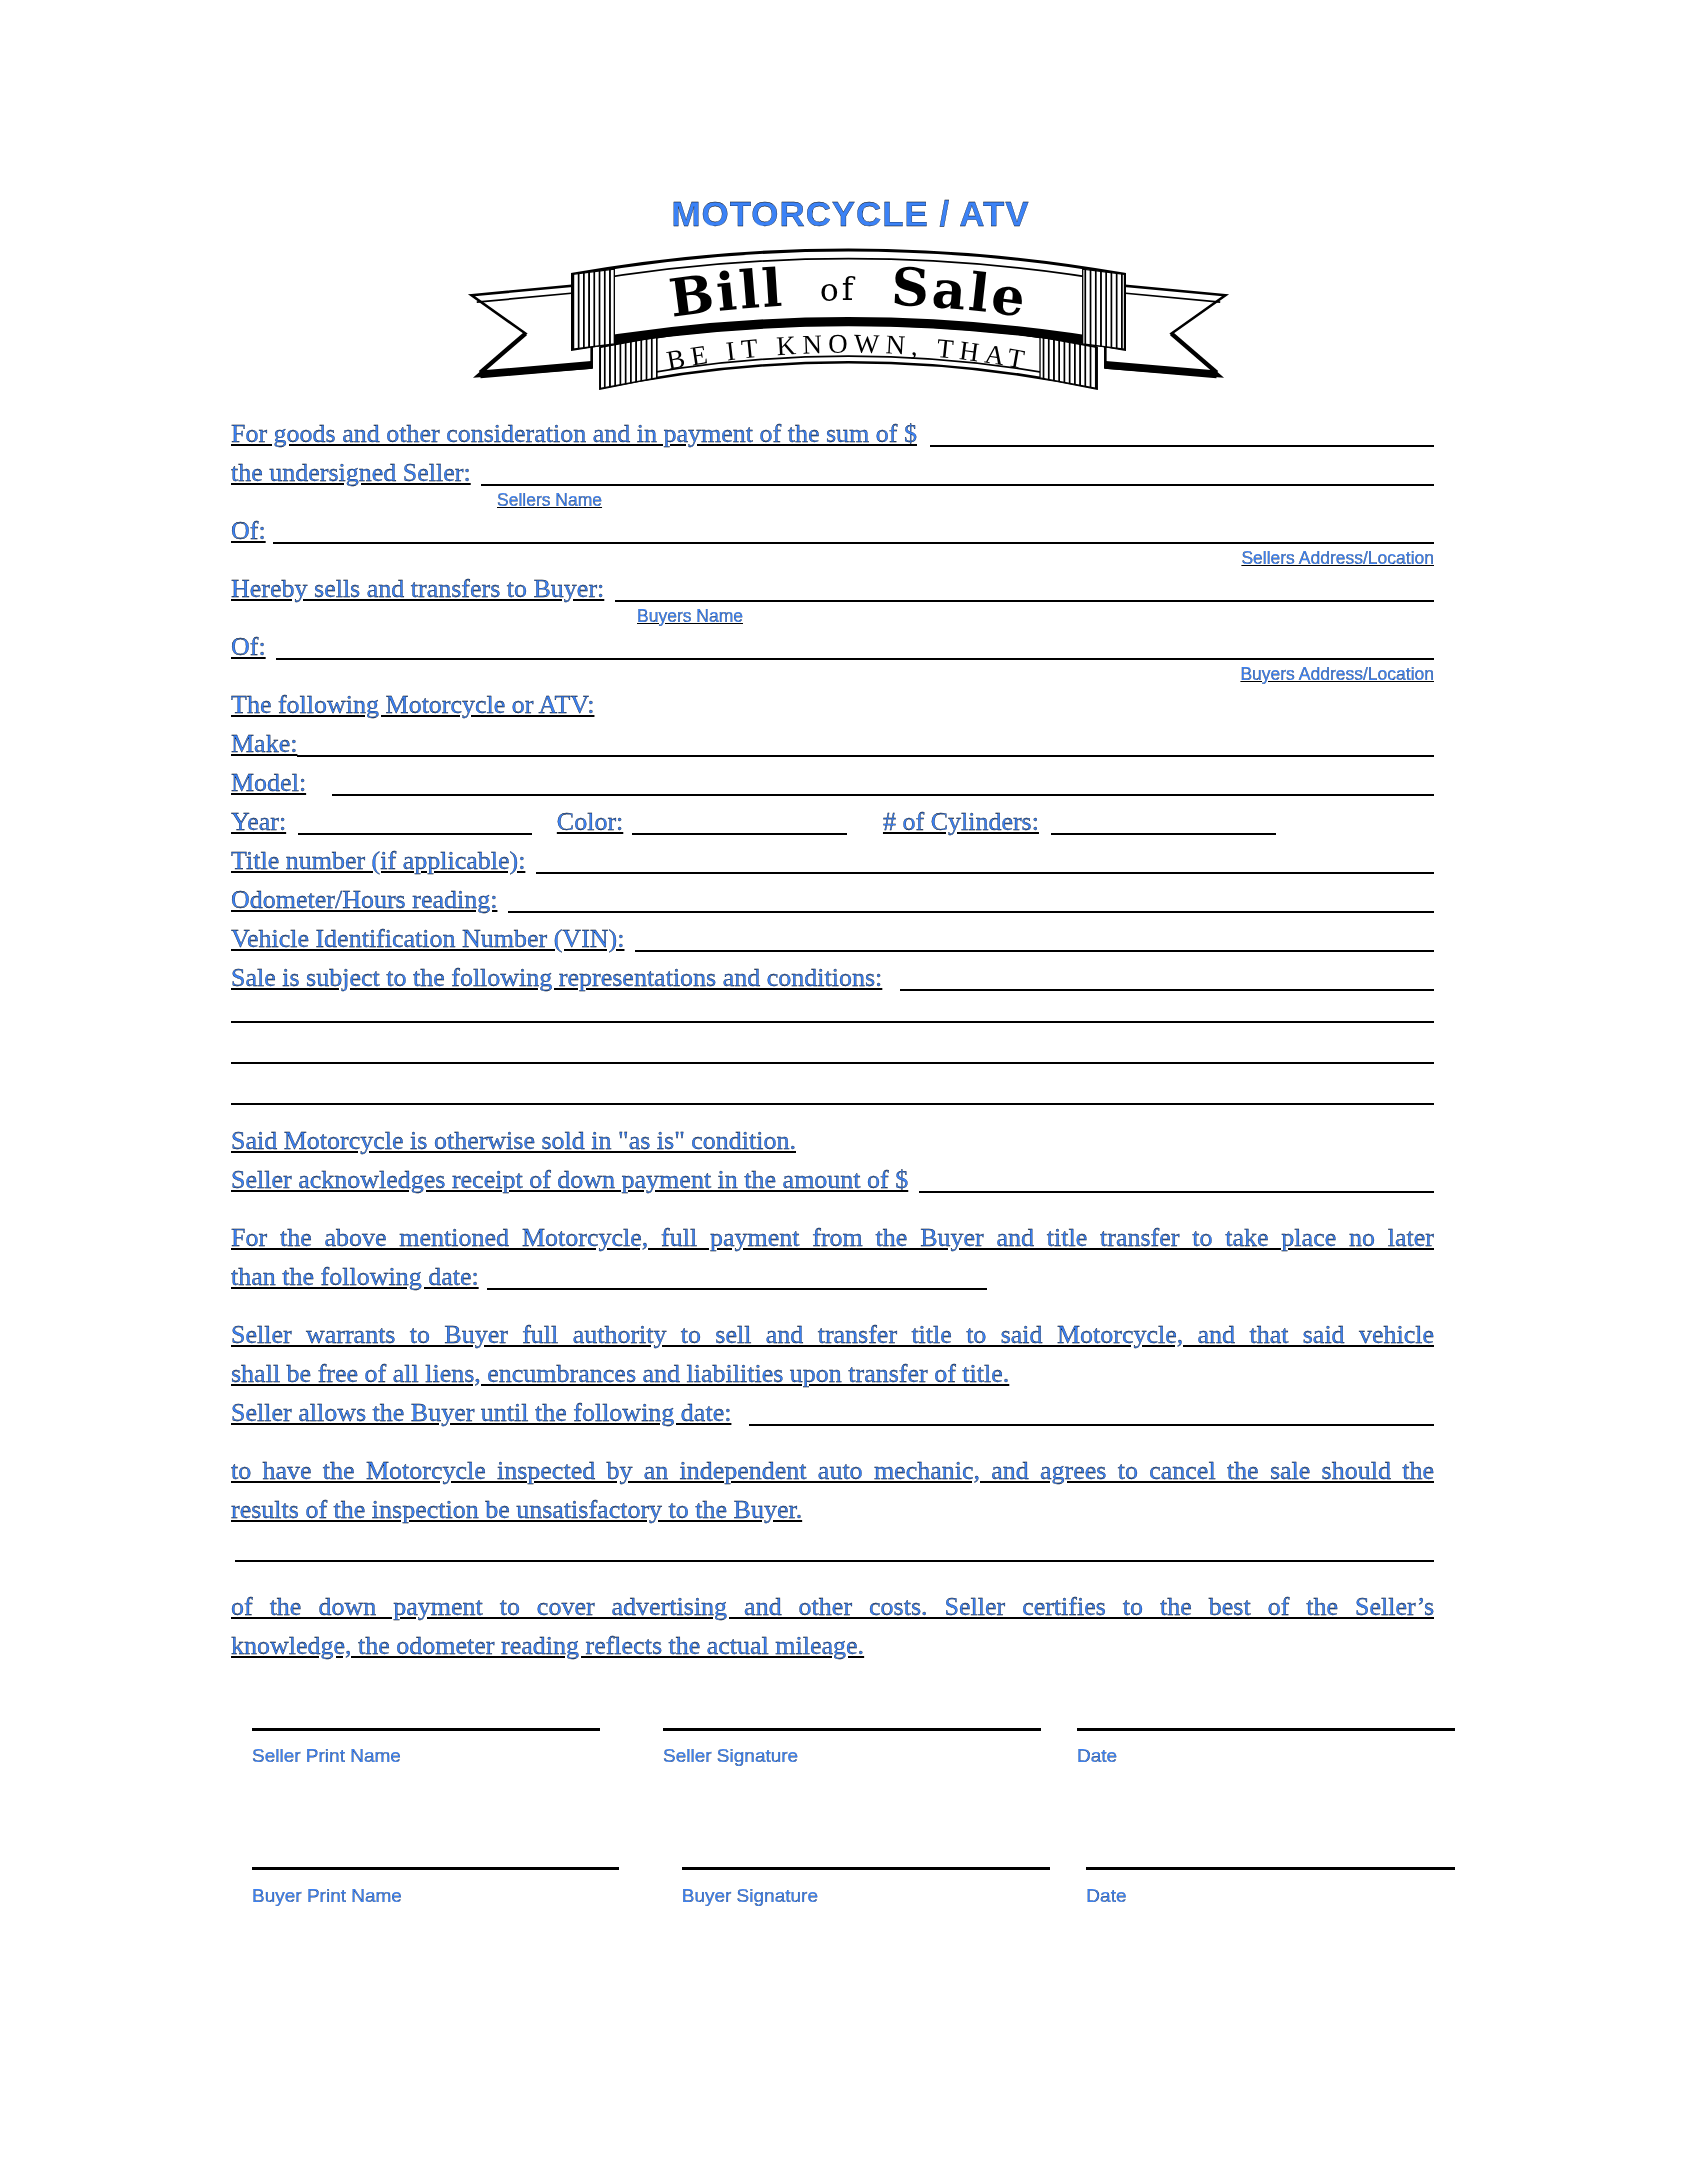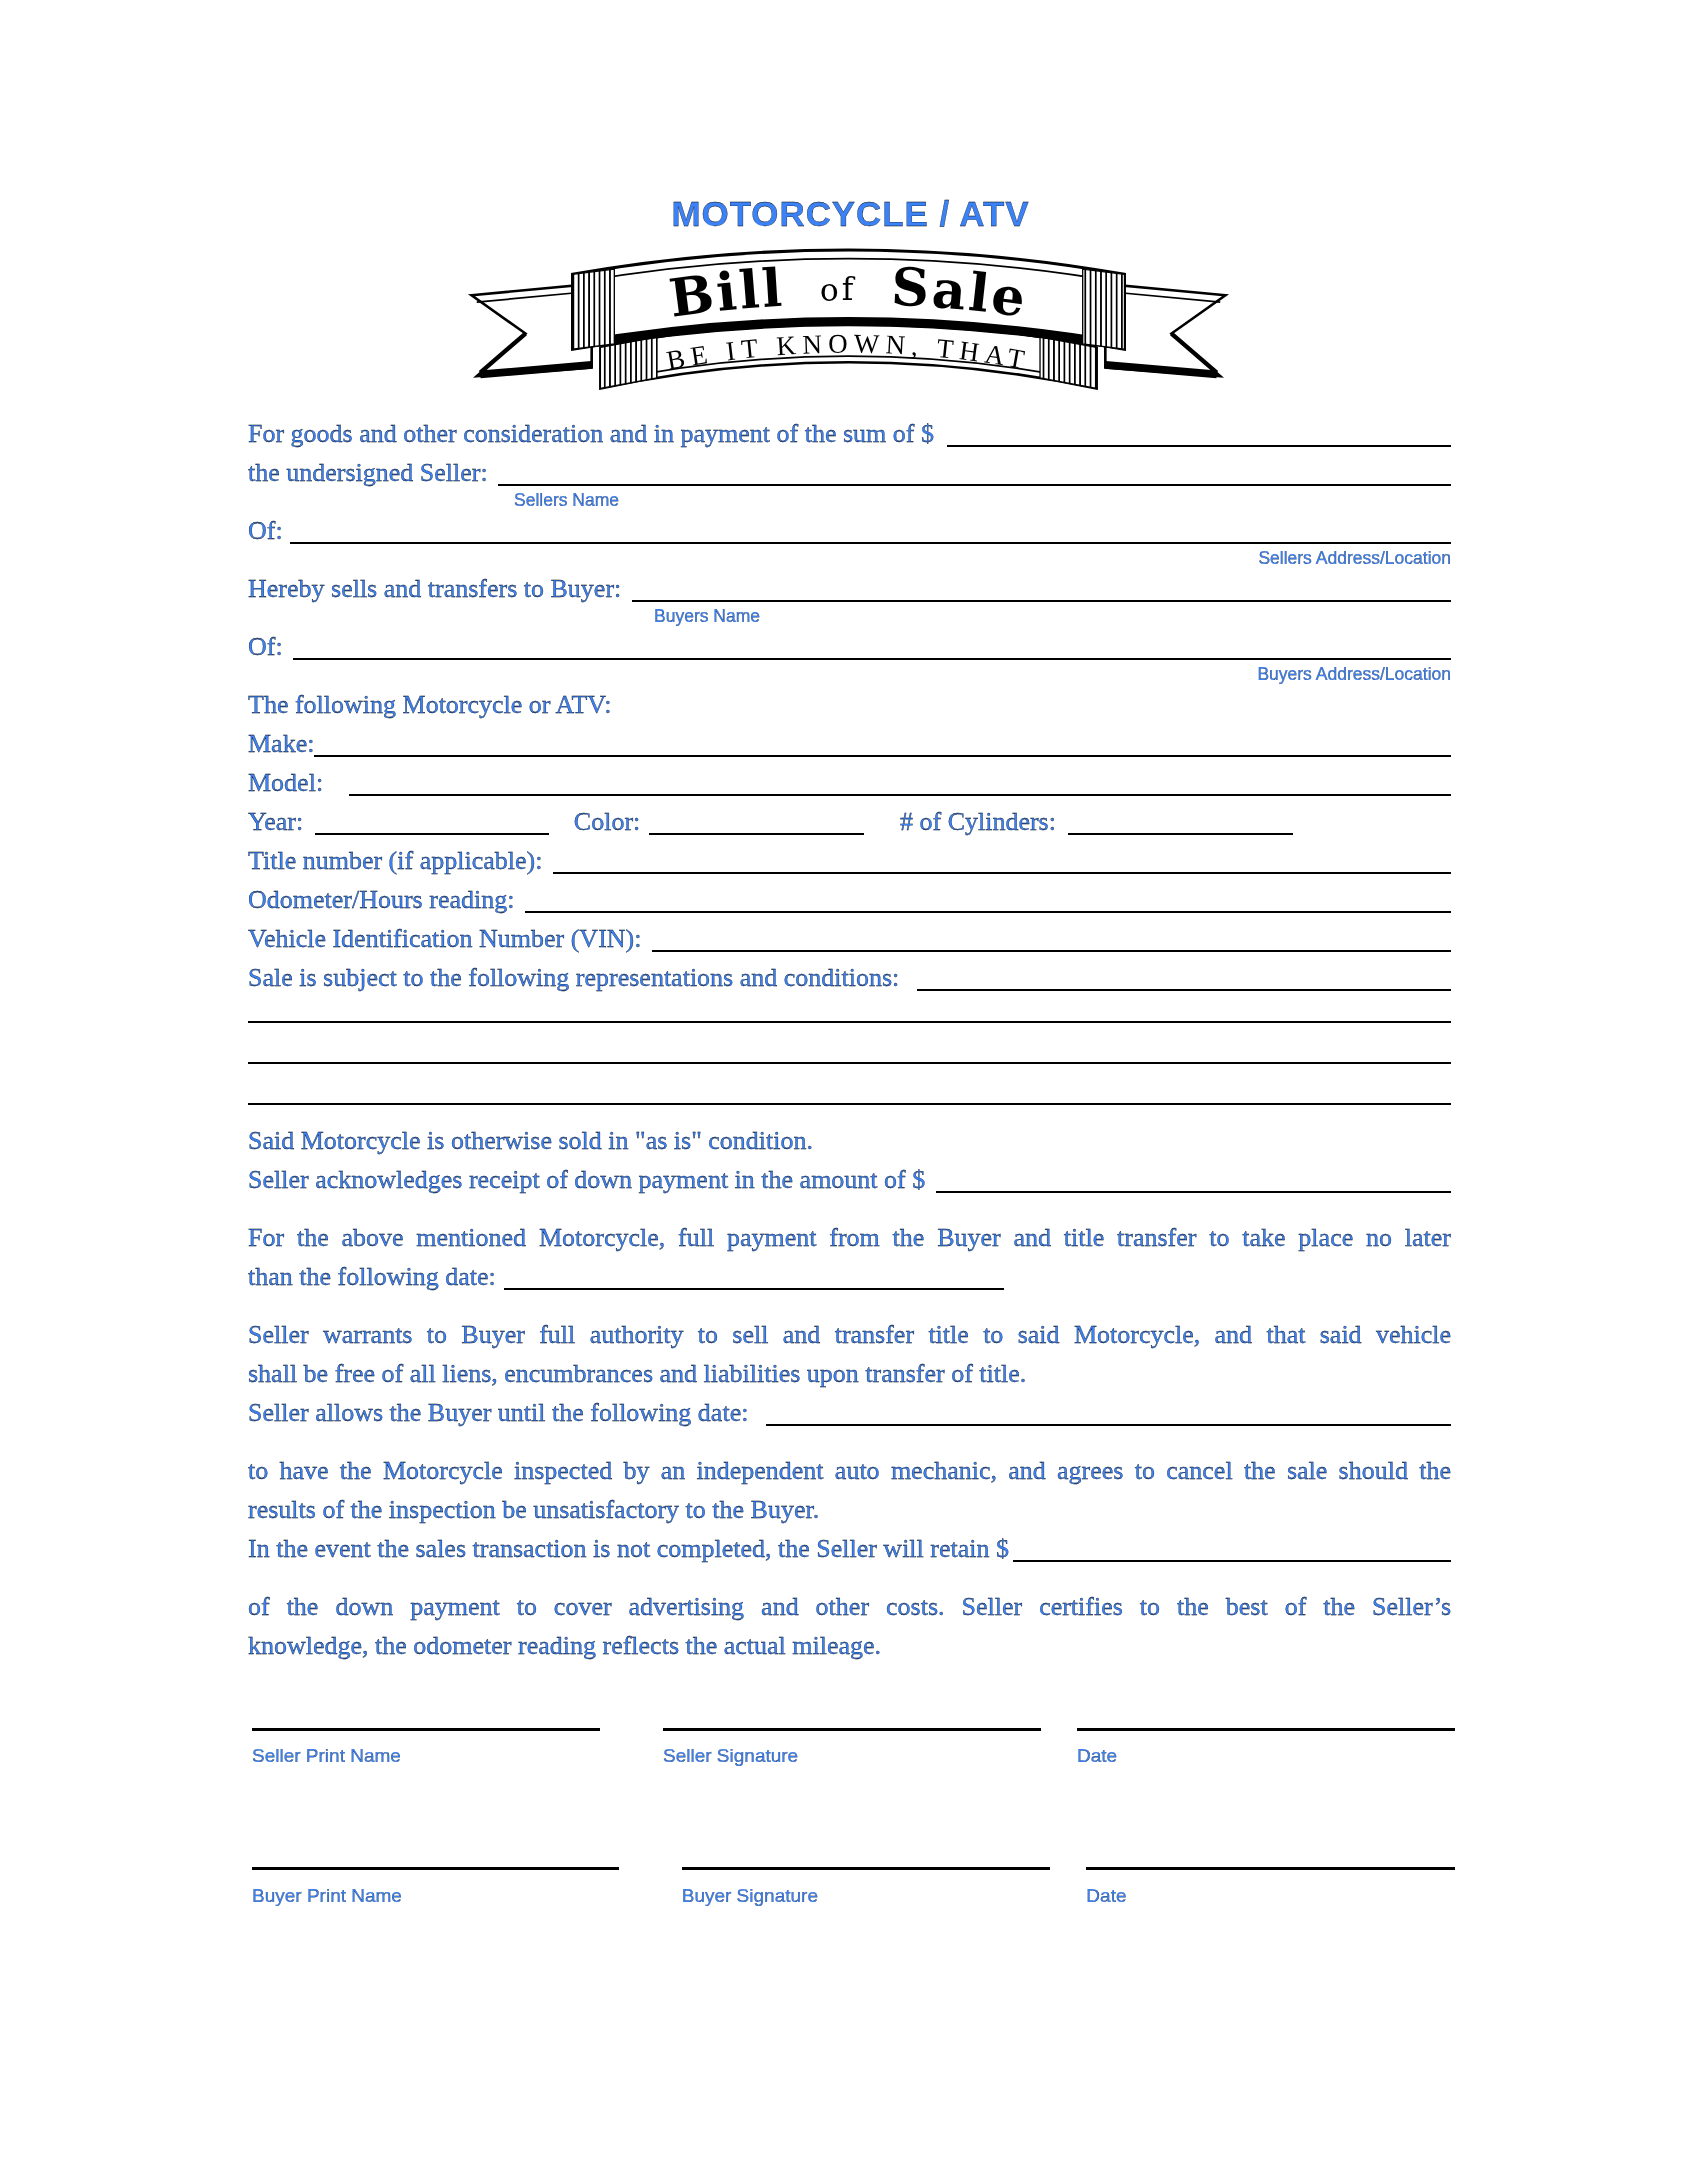--- a/index.html
+++ b/index.html
@@ -7,21 +7,21 @@
     position:relative;width:1687px;height:2184px;background:#ffffff;
     font-family:"Liberation Serif", serif;font-size:26px;color:#3b82f6;
     -webkit-text-stroke:0.3px #000;
   }
   .title{
     position:absolute;left:249px;top:194px;width:1203px;
     text-align:center;font-family:"Liberation Sans", sans-serif;
     font-weight:bold;font-size:35px;letter-spacing:0.9px;
   }
   .banner{position:absolute;left:460px;top:243px;}
-  .rows{position:absolute;left:248px;top:414px;width:1203px;}
+  .rows{position:absolute;left:231px;top:414px;width:1203px;text-decoration:underline;}
   .r{display:flex;align-items:center;height:39px;line-height:39px;white-space:pre;}
   .t{flex:0 0 auto;}
   .fill{flex:1 1 auto;border-bottom:2.6px solid #000;align-self:flex-end;margin-bottom:6.1px;}
   .line{flex:0 0 auto;border-bottom:2.6px solid #000;align-self:flex-end;margin-bottom:6.1px;}
   .g4{margin-left:3.5px;} .g8{margin-left:7px;} .g12{margin-left:10.5px;}
   .g15{margin-left:13px;} .g20{margin-left:17.5px;} .g30{margin-left:26px;}
   .w268{width:234px;margin-left:12.2px;} .w246{width:215px;margin-left:8.7px;}
   .w258{width:225px;margin-left:12.2px;} .w572{width:500px;margin-left:8.7px;}
   .sp28{width:24.5px;} .sp41{width:36px;}
   .lab{height:19px;line-height:17.5px;font-family:"Liberation Sans", sans-serif;
@@ -191,21 +191,20 @@
 
     <div class="r">
       <span class="t">Seller allows the Buyer until the following date:</span>
       <span class="fill g20"></span>
     </div>
 
     <div class="just">to have the Motorcycle inspected by an independent auto mechanic, and agrees to cancel the sale should the</div>
     <div class="tx">results of the inspection be unsatisfactory to the Buyer.</div>
 
     <div class="r">
-      <span class="t">In the event the sales transaction is not completed, the Seller will retain $</span>
       <span class="fill g4"></span>
     </div>
 
     <div class="just">of the down payment to cover advertising and other costs. Seller certifies to the best of the Seller’s</div>
     <div class="tx">knowledge, the odometer reading reflects the actual mileage.</div>
 
   </div>
 
   <div class="sig" style="top:1728px;">
     <div class="c1 sigline"></div>

